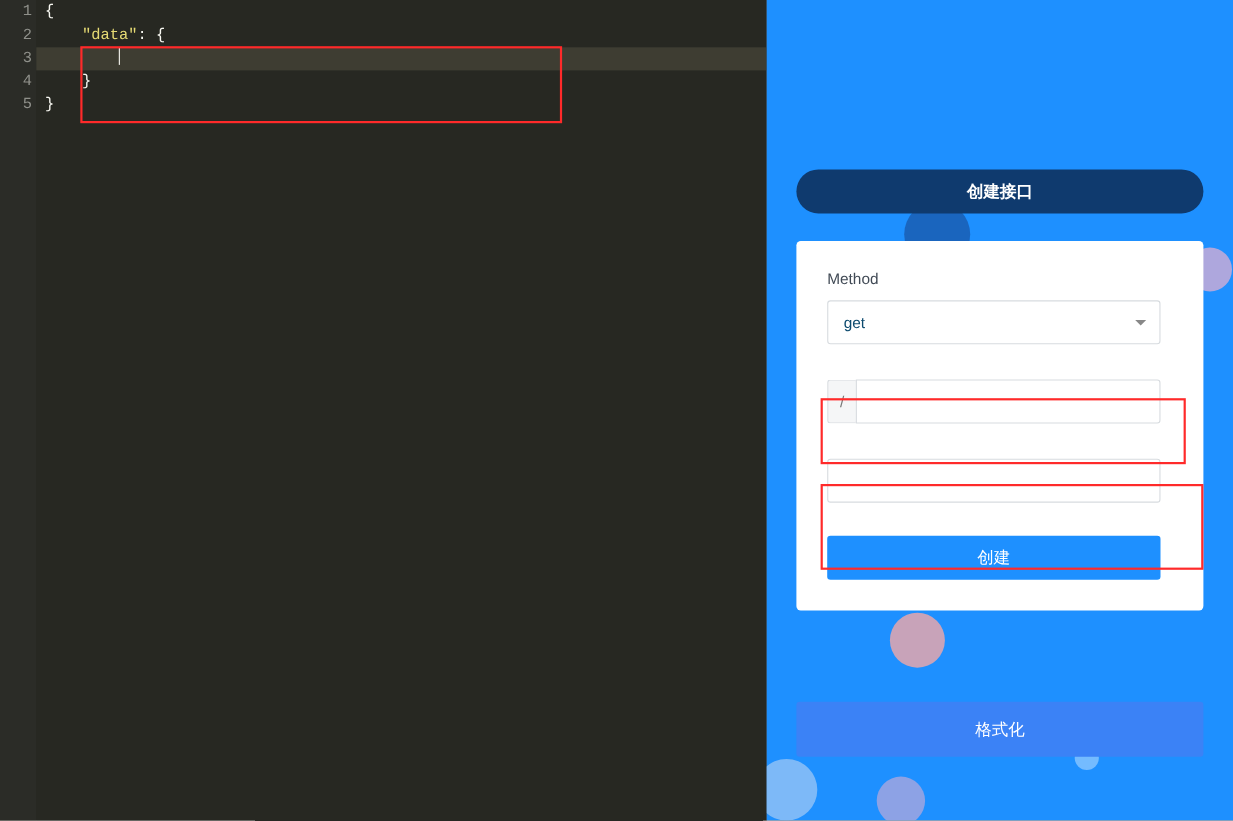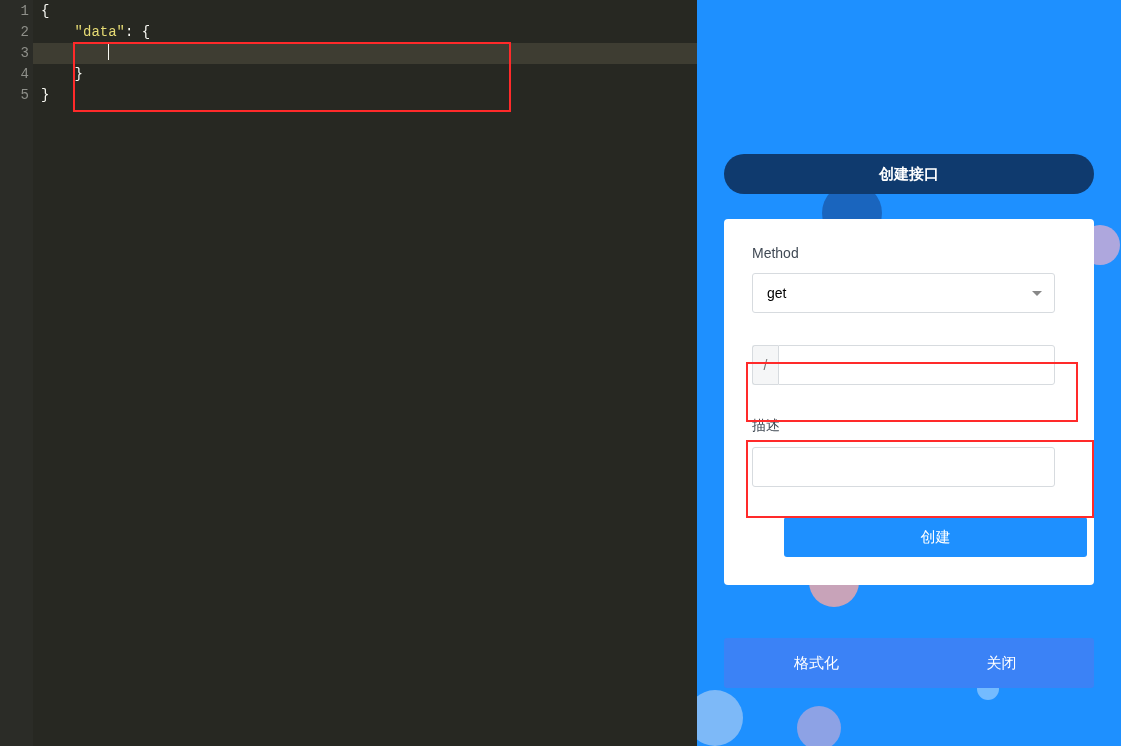--- a/index.html
+++ b/index.html
@@ -121,21 +121,21 @@
   }
   .select-wrap {
     position: relative;
     border: 1px solid #d7dbdf;
     border-radius: 3px;
     height: 40px;
     margin-bottom: 32px;
     display: flex;
     align-items: center;
     padding: 0 14px;
-    color: #000000;
+    color: #0c4a6e;
     font-size: 14px;
   }
   .select-wrap .caret {
     position: absolute;
     right: 12px;
     width: 0; height: 0;
     border-left: 5px solid transparent;
     border-right: 5px solid transparent;
     border-top: 5px solid #888;
   }
@@ -174,21 +174,20 @@
   }
   .create-btn {
     width: 100%;
     height: 40px;
     border: none;
     background: #1e90ff;
     color: #fff;
     font-size: 15px;
     border-radius: 3px;
     cursor: pointer;
-    margin-left: 32px;
   }
 
   .footer-bar {
     position: absolute;
     left: 27px; top: 638px;
     width: 370px; height: 50px;
     background: #3b82f6;
     border-radius: 3px;
     display: flex;
   }
@@ -259,32 +258,28 @@
     <div class="select-wrap">
       <span>get</span>
       <span class="caret"></span>
     </div>
 
     <div class="url-row">
       <div class="url-prefix">/</div>
       <input class="url-input" value="" style="">
     </div>
 
-    <div class="fld-label">描述</div>
     <input class="desc-input" value="" style="">
 
     <button class="create-btn">
       <span>创建</span>
     </button>
   </div>
 
   <div class="footer-bar">
     <div class="footer-btn">
       <span>格式化</span>
     </div>
-    <div class="footer-btn">
-      <span>关闭</span>
-    </div>
   </div>
 
   <div class="red-box-2"></div>
   <div class="red-box-3"></div>
 </div>
 
 </body></html>

